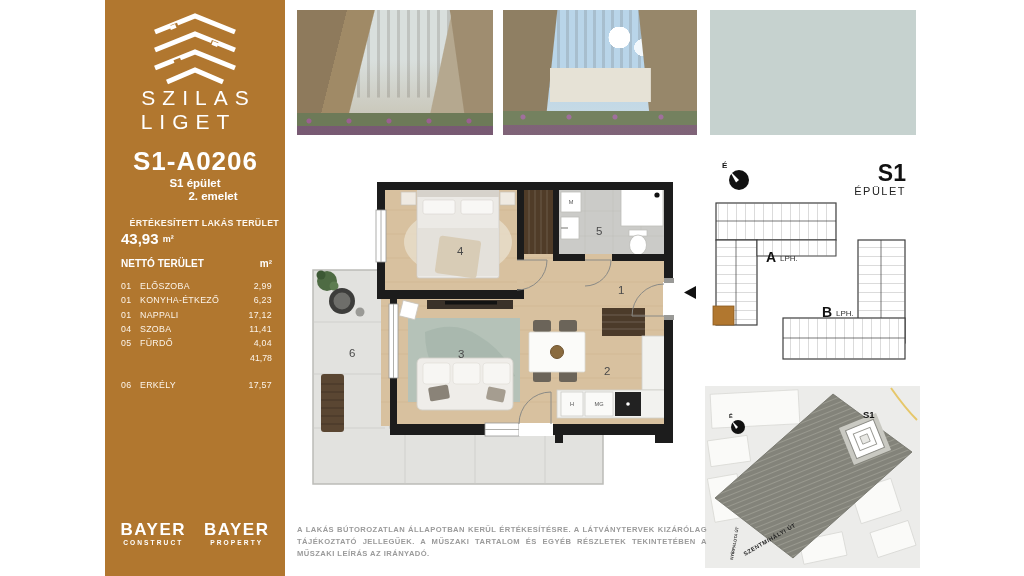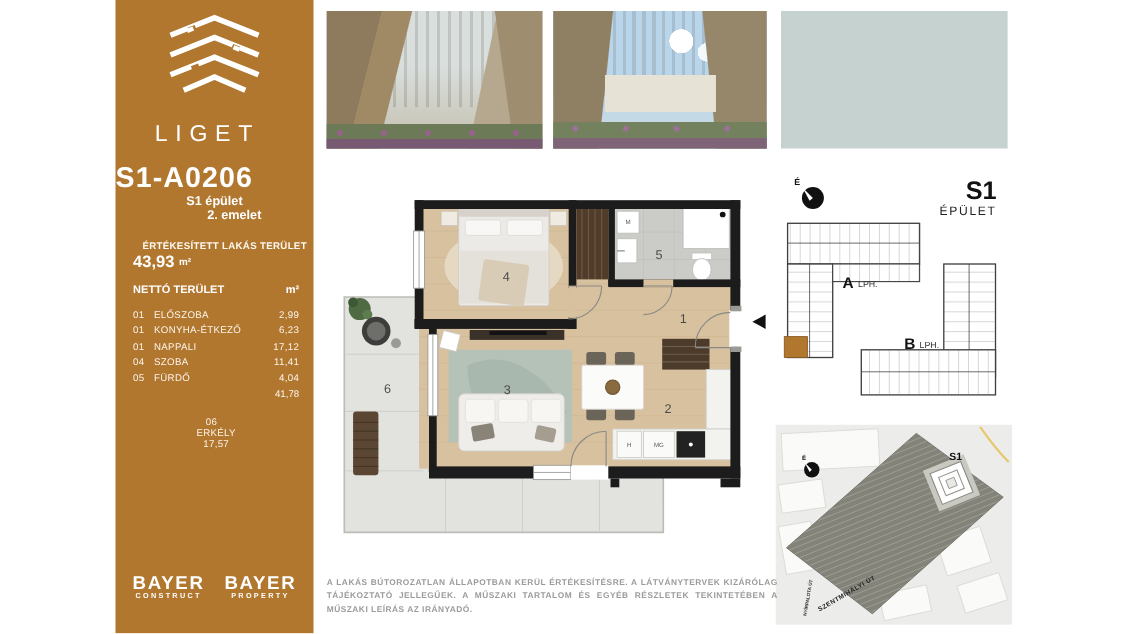--- a/index.html
+++ b/index.html
@@ -8,39 +8,39 @@
   .canvas { position:relative; width:1024px; height:576px; background:#ffffff; overflow:hidden; }
 
   
   .sidebar { position:absolute; left:105px; top:0; width:180px; height:576px;
              background:#b1772f; color:#ffffff; }
   .logo-wrap { position:absolute; top:12px; left:0; width:180px; text-align:center; }
   .brand-line1 { position:absolute; top:86px; width:180px; text-align:center;
                  font-size:21px; letter-spacing:7px; font-weight:400; color:#fff; text-indent:7px; }
   .brand-line2 { position:absolute; top:110px; width:160px; text-align:center;
                  font-size:21px; letter-spacing:7px; font-weight:400; color:#fff; text-indent:7px; }
-  .unit-id { position:absolute; top:146px; width:153px; text-align:left;
+  .unit-id { position:absolute; top:146px; width:153px; text-align:right;
              font-size:26px; font-weight:700; letter-spacing:1px; color:#fff; }
   .unit-building { position:absolute; top:177px; width:180px; text-align:center;
                    font-size:11.5px; font-weight:700; color:#fff; }
   .unit-floor { position:absolute; top:190px; width:216px; text-align:center;
                 font-size:11.5px; font-weight:700; color:#fff; }
   .sold-label { position:absolute; top:218px; left:16px; width:158px;
                 font-size:8.8px; font-weight:700; letter-spacing:0.3px; white-space:nowrap; color:#fdf7ef;text-align:right; }
   .sold-value { position:absolute; top:230px; left:16px; font-size:15px; font-weight:700; color:#fff; }
   .sold-value .u { font-size:9px; font-weight:700; vertical-align:2px; }
   .net-header { position:absolute; top:258px; left:16px; right:13px; display:flex;
                 justify-content:space-between; font-size:10px; font-weight:700; color:#fff; }
   .rows { position:absolute; top:279px; left:16px; right:13px; }
   .row { display:flex; font-size:8.8px; letter-spacing:0.3px; color:#fcf4ea; height:14.3px; align-items:center; }
   .row .num { width:19px; }
   .row .nm { flex:1; }
   .row .val { text-align:right; }
   .subtotal-row { display:flex; justify-content:flex-end; font-size:8.8px; color:#fcf4ea; height:14.3px; align-items:center; }
-  .balcony-row { margin-top:13px;flex-direction:column; }
+  .balcony-row { margin-top:13px; }
   .footer-logos { position:absolute; top:521px; left:0; width:180px; display:flex;
                   justify-content:center; gap:18px; }
   .blogo { text-align:center; color:#fff; }
   .blogo .top { font-size:17px; font-weight:800; letter-spacing:1.5px;
                 font-family:"Liberation Sans", sans-serif; line-height:17px; }
   .blogo .sub { font-size:6.6px; font-weight:700; letter-spacing:2.1px; line-height:9px; }
 
   
   .photo { position:absolute; top:10px; height:125px; }
   .photo1 { left:297px; width:196px;
@@ -119,20 +119,21 @@
           <rect x="24" y="12" width="7" height="5" transform="rotate(-21 27 14)"></rect>
           <rect x="64" y="29" width="7" height="5" transform="rotate(21 67 31)"></rect>
           <rect x="27" y="47" width="7" height="5" transform="rotate(-21 30 49)"></rect>
         </g>
         <g fill="#ffffff">
           <rect x="23" y="13" width="6" height="4" transform="rotate(-21 26 15)"></rect>
           <rect x="65" y="30" width="6" height="4" transform="rotate(21 68 32)"></rect>
         </g>
       </svg>
     </div>
+    <div class="brand-line1">SZILAS</div>
     <div class="brand-line2">LIGET</div>
 
     <div class="unit-id">S1-A0206</div>
     <div class="unit-building">S1 épület</div>
     <div class="unit-floor">2. emelet</div>
 
     <div class="sold-label">ÉRTÉKESÍTETT LAKÁS TERÜLET</div>
     <div class="sold-value">
       <span>43,93</span>
       <span class="u">m²</span>

